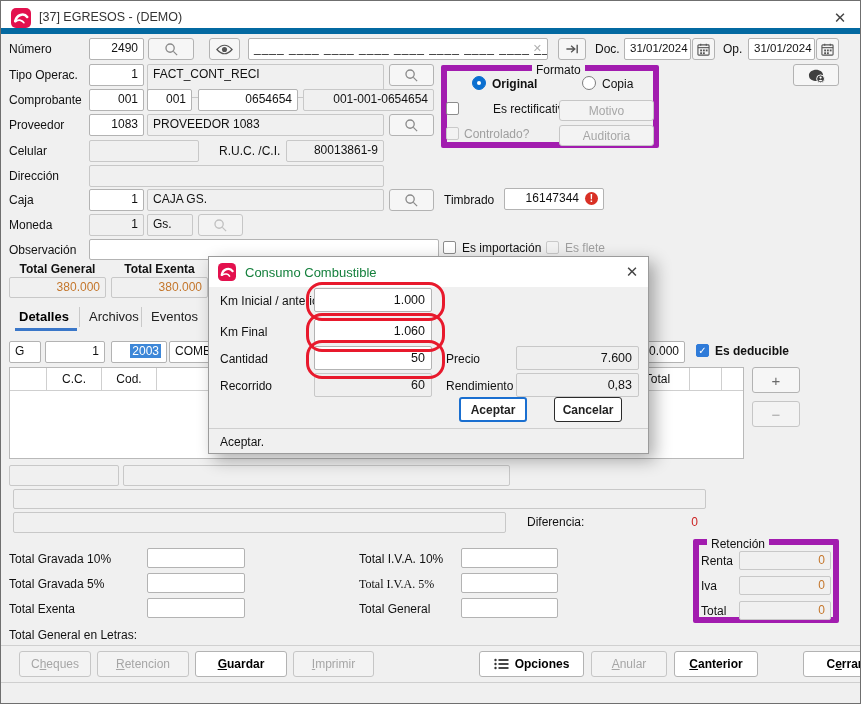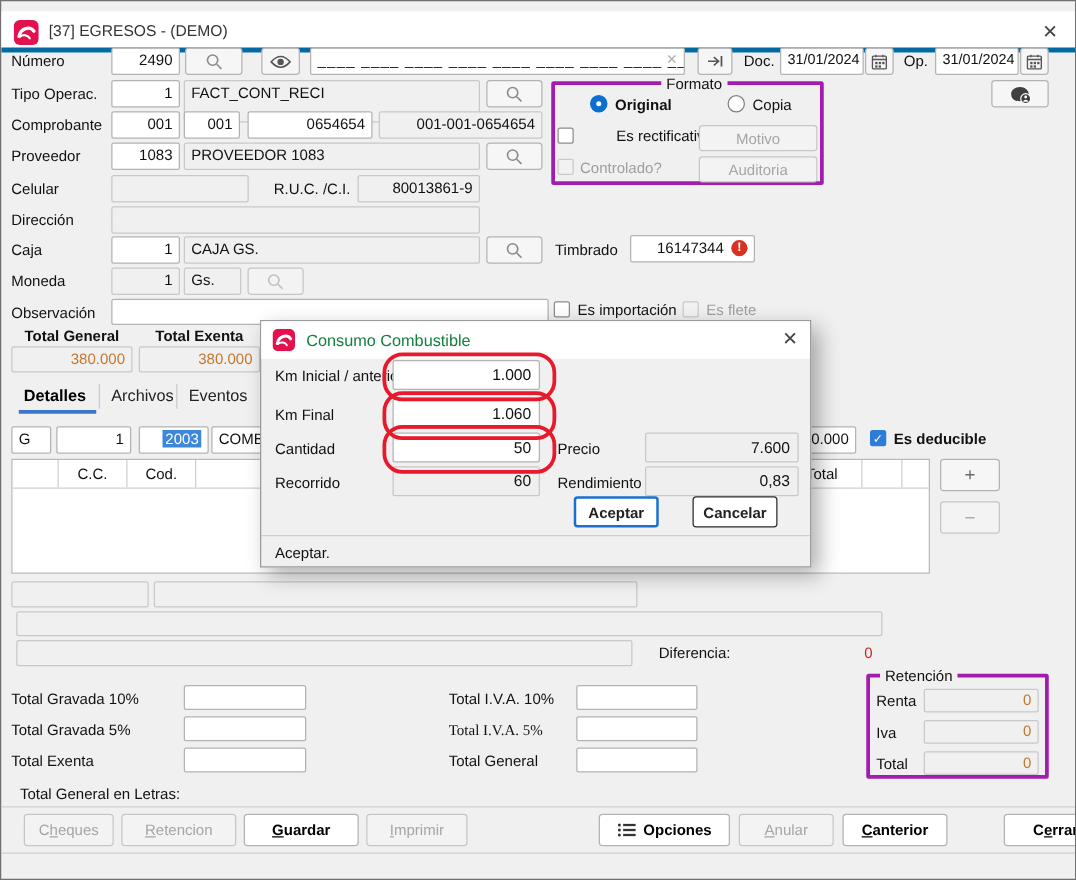--- a/index.html
+++ b/index.html
@@ -1,37 +1,37 @@
 <!DOCTYPE html>
 <html><head>
 <meta charset="utf-8">
 <style>
   html,body{margin:0;padding:0;background:#d6d6d6;font-family:"Liberation Sans",sans-serif;}
   .win{position:relative;width:861px;height:704px;background:#f0f0f0;border:1px solid #6f6f6f;box-sizing:border-box;overflow:hidden;margin:0 auto;}
   .abs{position:absolute;}
-  .titlebar{position:absolute;left:0;top:8px;width:100%;height:33px;background:#ffffff;border-bottom:4px solid #0369a1;box-sizing:border-box;}
+  .titlebar{position:absolute;left:0;top:0;width:100%;height:33px;background:#ffffff;border-bottom:6px solid #0369a1;box-sizing:border-box;}
   .title-text{position:absolute;left:38px;top:9px;font-size:12.5px;color:#333;}
   .closex{position:absolute;top:7px;font-size:15px;color:#444;width:22px;height:20px;text-align:center;line-height:20px;}
   .lbl{position:absolute;font-size:12px;color:#111;white-space:nowrap;}
   .lbl.dis{color:#9f9f9f;}
   .fld{position:absolute;background:#fff;border:1px solid #b3b3b3;border-radius:2px;font-size:12px;line-height:19px;padding:0 5px;box-sizing:border-box;white-space:nowrap;overflow:hidden;color:#111;}
   .ro{background:#f0f0f0;border-color:#c8c8c8;}
   .num{text-align:right;}
   .orange{color:#c4762b;}
   .btn{position:absolute;background:#f6f6f6;border:1px solid #b3b3b3;border-radius:3px;font-size:12px;display:flex;align-items:center;justify-content:center;box-sizing:border-box;color:#222;gap:6px;}
   .btn.dis{color:#a6a6a6;background:#f3f3f3;border-color:#c6c6c6;}
   .btn.strong{background:#fff;font-weight:bold;color:#000;}
   .mn{text-decoration:underline;}
   .cb{position:absolute;width:13px;height:13px;background:#fff;border:1px solid #8c8c8c;border-radius:2px;box-sizing:border-box;display:flex;align-items:center;justify-content:center;font-size:10px;color:#fff;}
   .cb.checked{background:#2f7bd9;border-color:#2f7bd9;}
   .cb.dis{background:#f2f2f2;border-color:#c9c9c9;}
   .radio{position:absolute;width:14px;height:14px;border-radius:50%;background:#fff;border:1px solid #7d7d7d;box-sizing:border-box;}
   .radio.sel{background:#0b6fd0;border-color:#0b6fd0;}
   .radio .dot{position:absolute;left:4px;top:4px;width:4px;height:4px;border-radius:50%;background:#fff;}
-  .grp{position:absolute;border:3px solid #a21caf;border-radius:2px;box-sizing:border-box;}
+  .grp{position:absolute;border:6px solid #a21caf;border-radius:2px;box-sizing:border-box;}
   .legend{position:absolute;top:-8px;background:#f0f0f0;padding:0 4px;font-size:12px;color:#111;}
   .tab{position:absolute;font-size:13px;color:#222;}
   .tab.sel{font-weight:bold;color:#000;}
   .vline{position:absolute;width:1px;background:#c9c9c9;}
   .hline{position:absolute;height:1px;background:#d0d0d0;left:0;width:100%;}
   .grid{position:absolute;left:8px;top:366px;width:735px;height:92px;background:#fff;border:1px solid #b9b9b9;box-sizing:border-box;}
   .ghrow{position:absolute;left:0;top:0;width:100%;height:23px;border-bottom:1px solid #cfcfcf;box-sizing:border-box;}
   .gh{position:absolute;top:0;height:22px;border-right:1px solid #cfcfcf;box-sizing:border-box;font-size:12px;display:flex;align-items:center;justify-content:center;color:#111;}
   .dlg{position:absolute;left:207px;top:255px;width:441px;height:198px;background:#f0f0f0;border:1px solid #9b9b9b;box-shadow:6px 6px 16px rgba(0,0,0,.32);z-index:10;box-sizing:border-box;}
   .dlg-title{position:absolute;left:0;top:0;width:100%;height:30px;background:#fff;}
@@ -289,21 +289,21 @@
   <div class="grp" style="left:692px;top:538px;width:146px;height:84px;">
     <span class="legend" style="left:8px;">Retención</span>
   </div>
   <span class="lbl" style="left:700px;top:553px;">Renta</span>
   <div class="fld ro num orange" style="left:738px;top:550px;width:92px;height:19px;line-height:17px;">0</div>
   <span class="lbl" style="left:700px;top:578px;">Iva</span>
   <div class="fld ro num orange" style="left:738px;top:575px;width:92px;height:19px;line-height:17px;">0</div>
   <span class="lbl" style="left:700px;top:603px;">Total</span>
   <div class="fld ro num orange" style="left:738px;top:600px;width:92px;height:19px;line-height:17px;">0</div>
 
-  <span class="lbl" style="left:15px;top:627px;">Total General en Letras:</span>
+  <span class="lbl" style="left:8px;top:627px;">Total General en Letras:</span>
 
   <div class="hline" style="top:644px;"></div>
   <div class="btn dis" style="left:18px;top:650px;width:72px;height:26px;">
     <span><span>C</span><span class="mn">h</span><span>eques</span></span>
   </div>
   <div class="btn dis" style="left:96px;top:650px;width:92px;height:26px;">
     <span><span></span><span class="mn">R</span><span>etencion</span></span>
   </div>
   <div class="btn strong" style="left:194px;top:650px;width:92px;height:26px;">
     <span><span></span><span class="mn">G</span><span>uardar</span></span>

